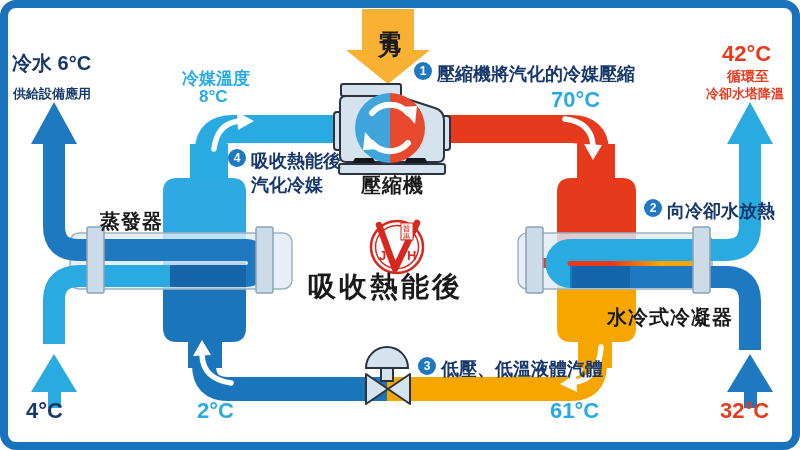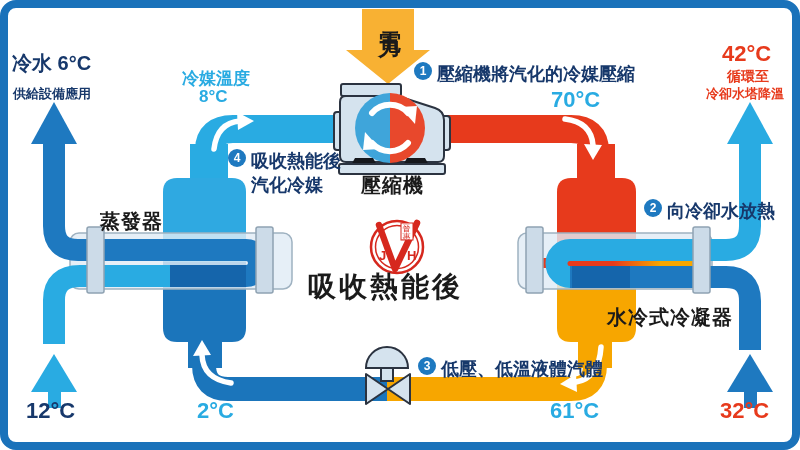--- a/index.html
+++ b/index.html
@@ -131,21 +131,21 @@
 <div class="lbl navy" style="left:13px;top:85px;font-size:13px;font-weight:bold;">供給設備應用</div>
 
 <div class="lbl cyan" style="left:182px;top:67px;font-size:17px;font-weight:bold;">冷媒溫度</div>
 <div class="lbl temp cyan" style="left:199px;top:87px;font-size:17px;">8°C</div>
 <div class="lbl temp cyan" style="left:551px;top:87px;">70°C</div>
 
 <div class="lbl temp red" style="left:722px;top:41px;">42°C</div>
 <div class="lbl red" style="left:727px;top:68px;font-size:14px;font-weight:bold;">循環至</div>
 <div class="lbl red" style="left:706px;top:85px;font-size:13px;font-weight:bold;">冷卻水塔降溫</div>
 
-<div class="lbl temp navy" style="left:26px;top:398px;">12°C</div>
+<div class="lbl temp navy" style="left:26px;top:398px;">4°C</div>
 <div class="lbl temp cyan" style="left:197px;top:398px;">2°C</div>
 <div class="lbl temp cyan" style="left:550px;top:398px;">61°C</div>
 <div class="lbl temp red" style="left:720px;top:398px;">32°C</div>
 
 <div class="lbl comp" style="left:100px;top:208px;">蒸發器</div>
 <div class="lbl comp" style="left:361px;top:172px;">壓縮機</div>
 <div class="lbl comp" style="left:607px;top:304px;text-align:center;">水冷式冷凝器</div>
 <div class="lbl title" style="left:308px;top:268px;">吸收熱能後</div>
 
 <div class="step" style="left:414px;top:62px;">

